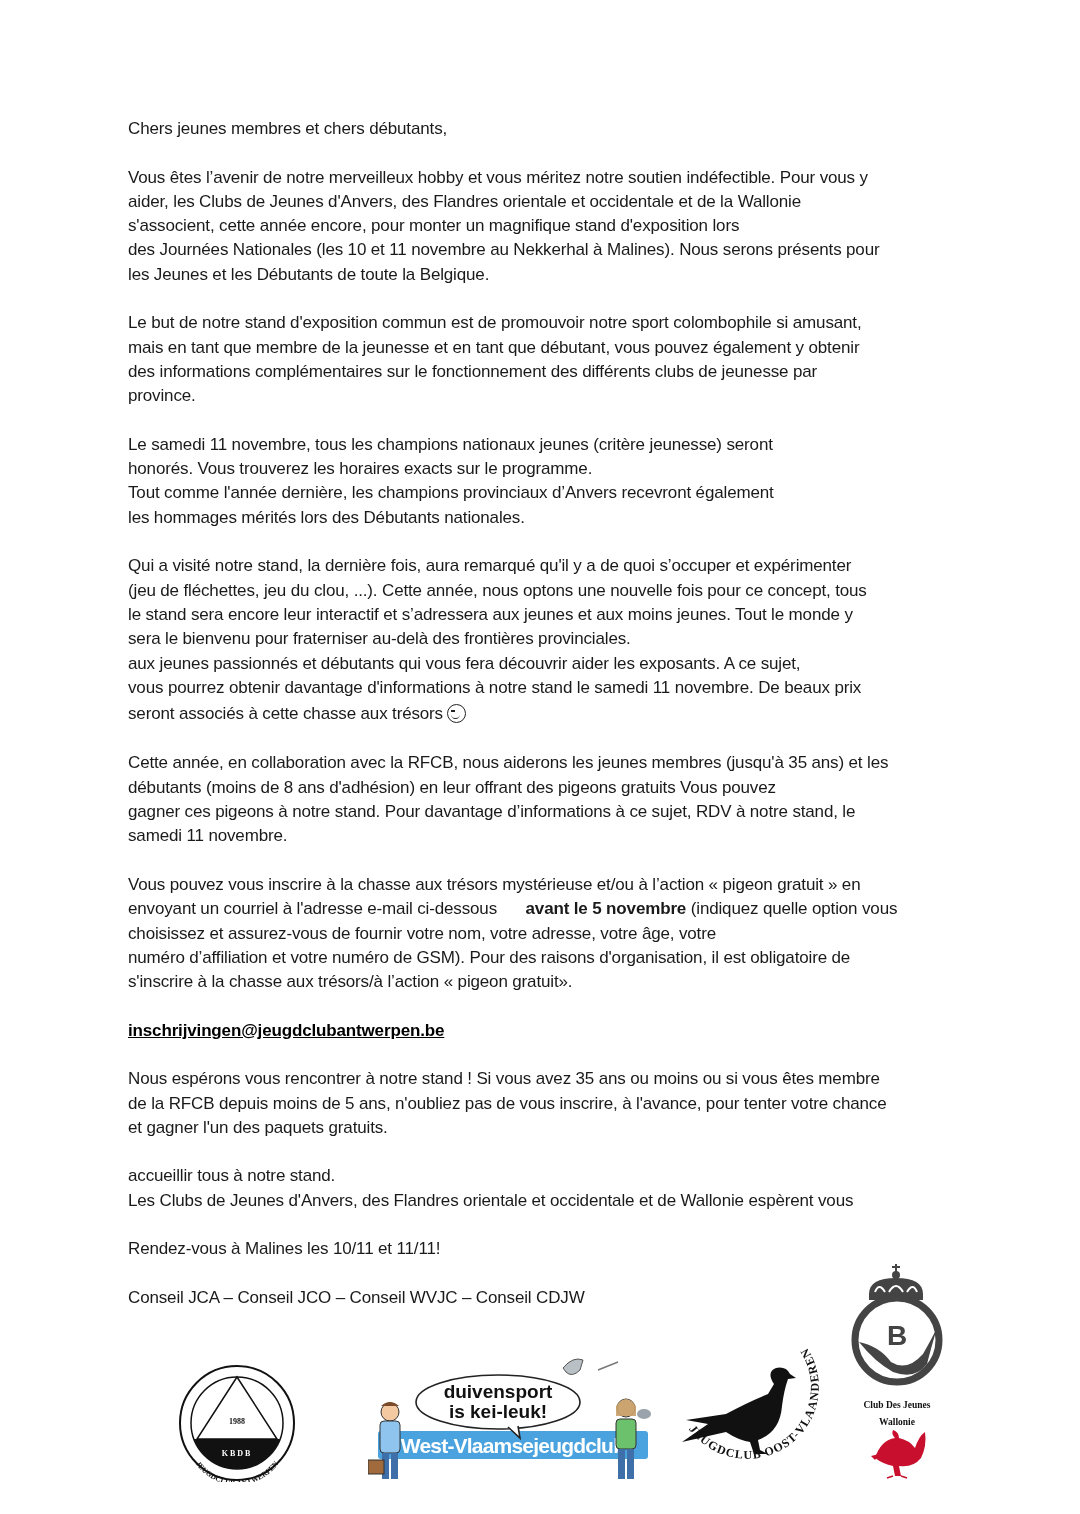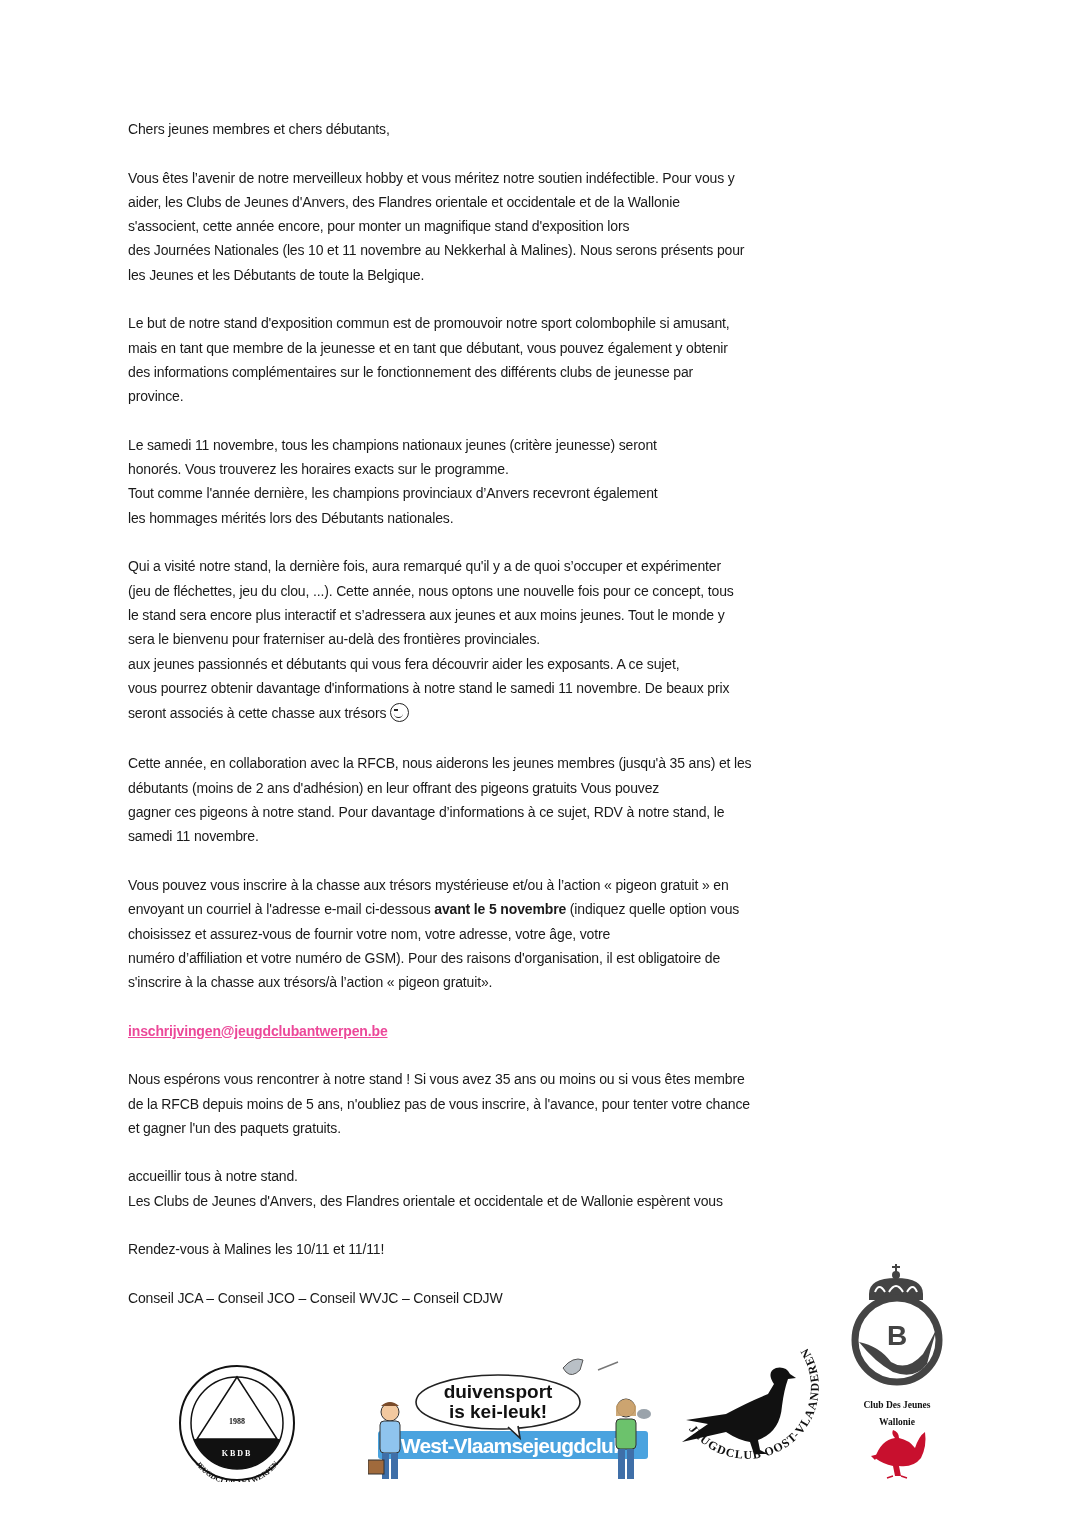--- a/index.html
+++ b/index.html
@@ -1,22 +1,22 @@
 <!DOCTYPE html>
 <html><head>
 <meta charset="utf-8">
 <style>
   html, body { margin:0; padding:0; background:#ffffff; }
   body { width:1080px; height:1514px; position:relative; overflow:hidden;
          font-family:"Liberation Sans", sans-serif; color:#1a1a1a; }
   .page { position:absolute; left:128px; top:117px; width:830px; }
-  .line { font-size:14px; line-height:24.3px; white-space:nowrap; letter-spacing:-0.15px; }
+  .line { font-size:17px; line-height:24.3px; white-space:nowrap; letter-spacing:-0.15px; }
   .para { margin:0 0 24.3px 0; }
-  .email { font-weight:bold; color:#ec4899; }
-  b { font-weight:bold; }
+  .email { font-weight:bold; color:#000000; }
+  b { font-weight:bold;margin-left:24px; }
   .emoji { display:inline-block; width:19px; height:19px; border:1.6px solid #222; border-radius:50%;
            vertical-align:-4px; position:relative; margin-left:4px; box-sizing:border-box; }
   .emoji:before { content:""; position:absolute; left:3px; top:5px; width:4px; height:2px; background:#222; }
   .emoji:after { content:""; position:absolute; left:3px; top:9px; width:9px; height:4px;
                  border-bottom:1.6px solid #222; border-radius:0 0 6px 6px; }
   .logos { position:absolute; left:0; top:0; width:1080px; height:1514px; pointer-events:none; }
   .logo { position:absolute; pointer-events:auto; }
   .logo svg { display:block; }
   .txt { font-family:"Liberation Serif", serif; }
 </style>
@@ -46,30 +46,30 @@
   <div class="para">
     <div class="line">Le samedi 11 novembre, tous les champions nationaux jeunes (critère jeunesse) seront</div>
     <div class="line">honorés. Vous trouverez les horaires exacts sur le programme.</div>
     <div class="line">Tout comme l'année dernière, les champions provinciaux d’Anvers recevront également</div>
     <div class="line">les hommages mérités lors des Débutants nationales.</div>
   </div>
 
   <div class="para">
     <div class="line">Qui a visité notre stand, la dernière fois, aura remarqué qu'il y a de quoi s’occuper et expérimenter</div>
     <div class="line">(jeu de fléchettes, jeu du clou, ...). Cette année, nous optons une nouvelle fois pour ce concept, tous</div>
-    <div class="line">le stand sera encore plus interactif et s’adressera aux jeunes et aux moins jeunes. Tout le monde y</div>
+    <div class="line">le stand sera encore leur interactif et s’adressera aux jeunes et aux moins jeunes. Tout le monde y</div>
     <div class="line">sera le bienvenu pour fraterniser au-delà des frontières provinciales.</div>
     <div class="line">aux jeunes passionnés et débutants qui vous fera découvrir aider les exposants. A ce sujet,</div>
     <div class="line">vous pourrez obtenir davantage d'informations à notre stand le samedi 11 novembre. De beaux prix</div>
     <div class="line" style="line-height:27px;"><span>seront associés à cette chasse aux trésors</span><span class="emoji"></span></div>
   </div>
 
   <div class="para">
     <div class="line">Cette année, en collaboration avec la RFCB, nous aiderons les jeunes membres (jusqu'à 35 ans) et les</div>
-    <div class="line">débutants (moins de 2 ans d'adhésion) en leur offrant des pigeons gratuits  Vous pouvez</div>
+    <div class="line">débutants (moins de 8 ans d'adhésion) en leur offrant des pigeons gratuits  Vous pouvez</div>
     <div class="line">gagner ces pigeons à notre stand. Pour davantage d’informations à ce sujet, RDV à notre stand, le</div>
     <div class="line">samedi 11 novembre.</div>
   </div>
 
   <div class="para">
     <div class="line">Vous pouvez vous inscrire à la chasse aux trésors mystérieuse et/ou à l’action « pigeon gratuit » en</div>
     <div class="line"><span>envoyant un courriel à l'adresse e-mail ci-dessous </span><b>avant le 5 novembre</b><span> (indiquez quelle option vous</span></div>
     <div class="line">choisissez et assurez-vous de fournir votre nom, votre adresse, votre âge, votre</div>
     <div class="line">numéro d’affiliation et votre numéro de GSM). Pour des raisons d'organisation, il est obligatoire de</div>
     <div class="line">s'inscrire à la chasse aux trésors/à l’action « pigeon gratuit».</div>

